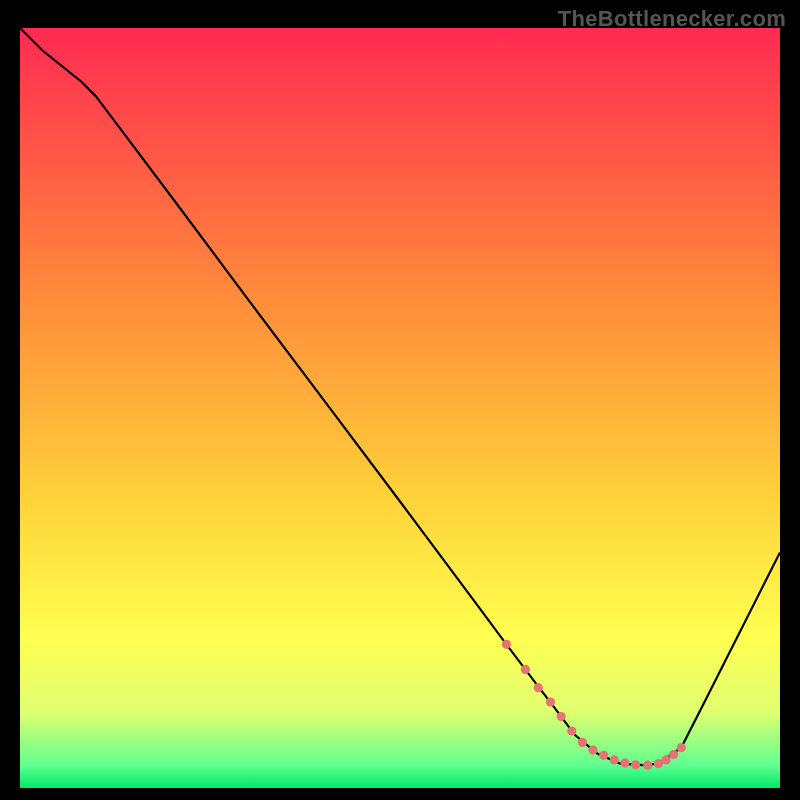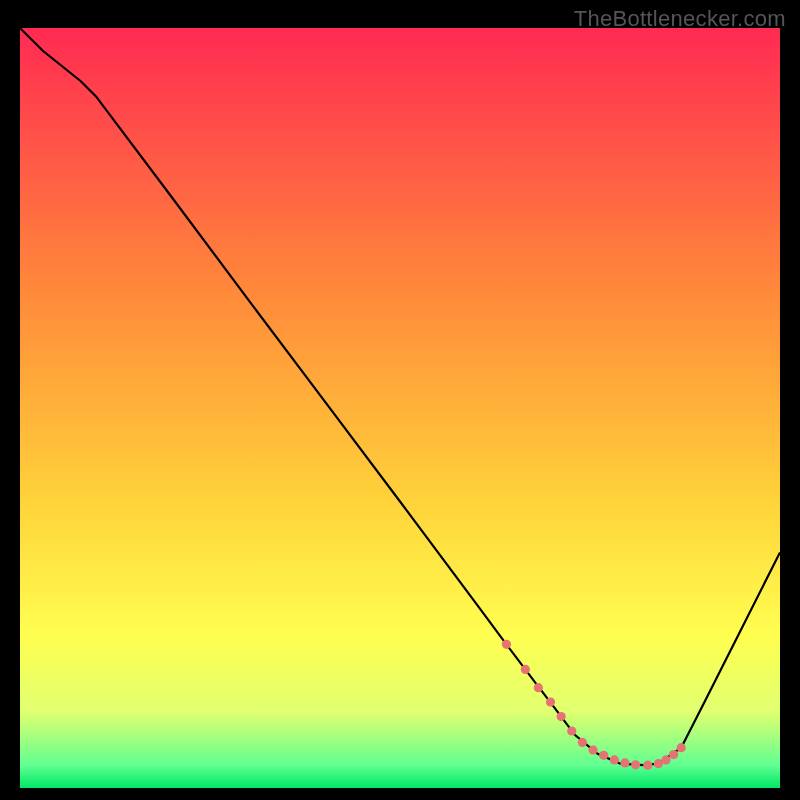--- a/index.html
+++ b/index.html
@@ -10,21 +10,21 @@
     height: 800px;
     position: relative;
     font-family: Arial, sans-serif;
   }
   .watermark {
     position: absolute;
     top: 6px;
     right: 14px;
     color: #555;
     font-size: 22px;
-    font-weight: normal;
+    font-weight: bold;
     letter-spacing: 0.3px;
     z-index: 5;
   }
   .plot-frame {
     position: absolute;
     left: 20px;
     top: 28px;
     width: 760px;
     height: 760px;
     background: #000;

